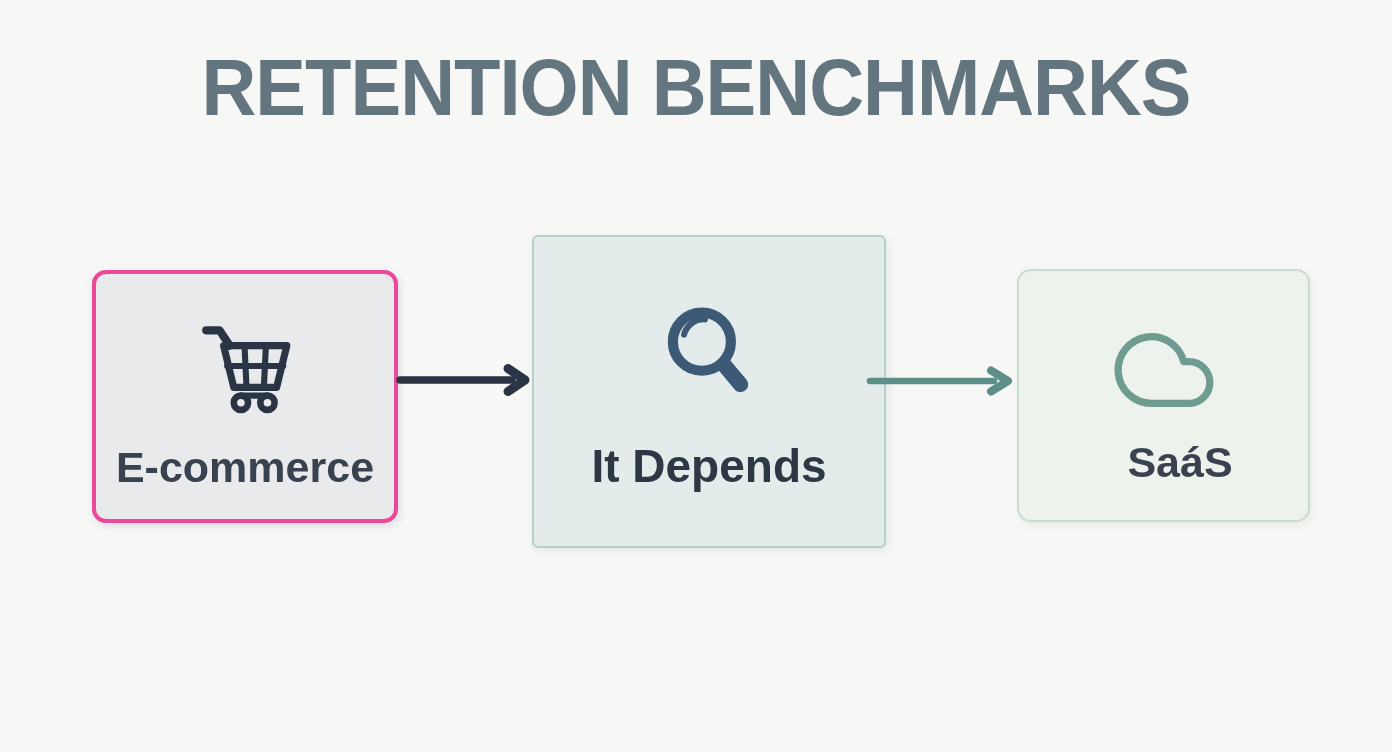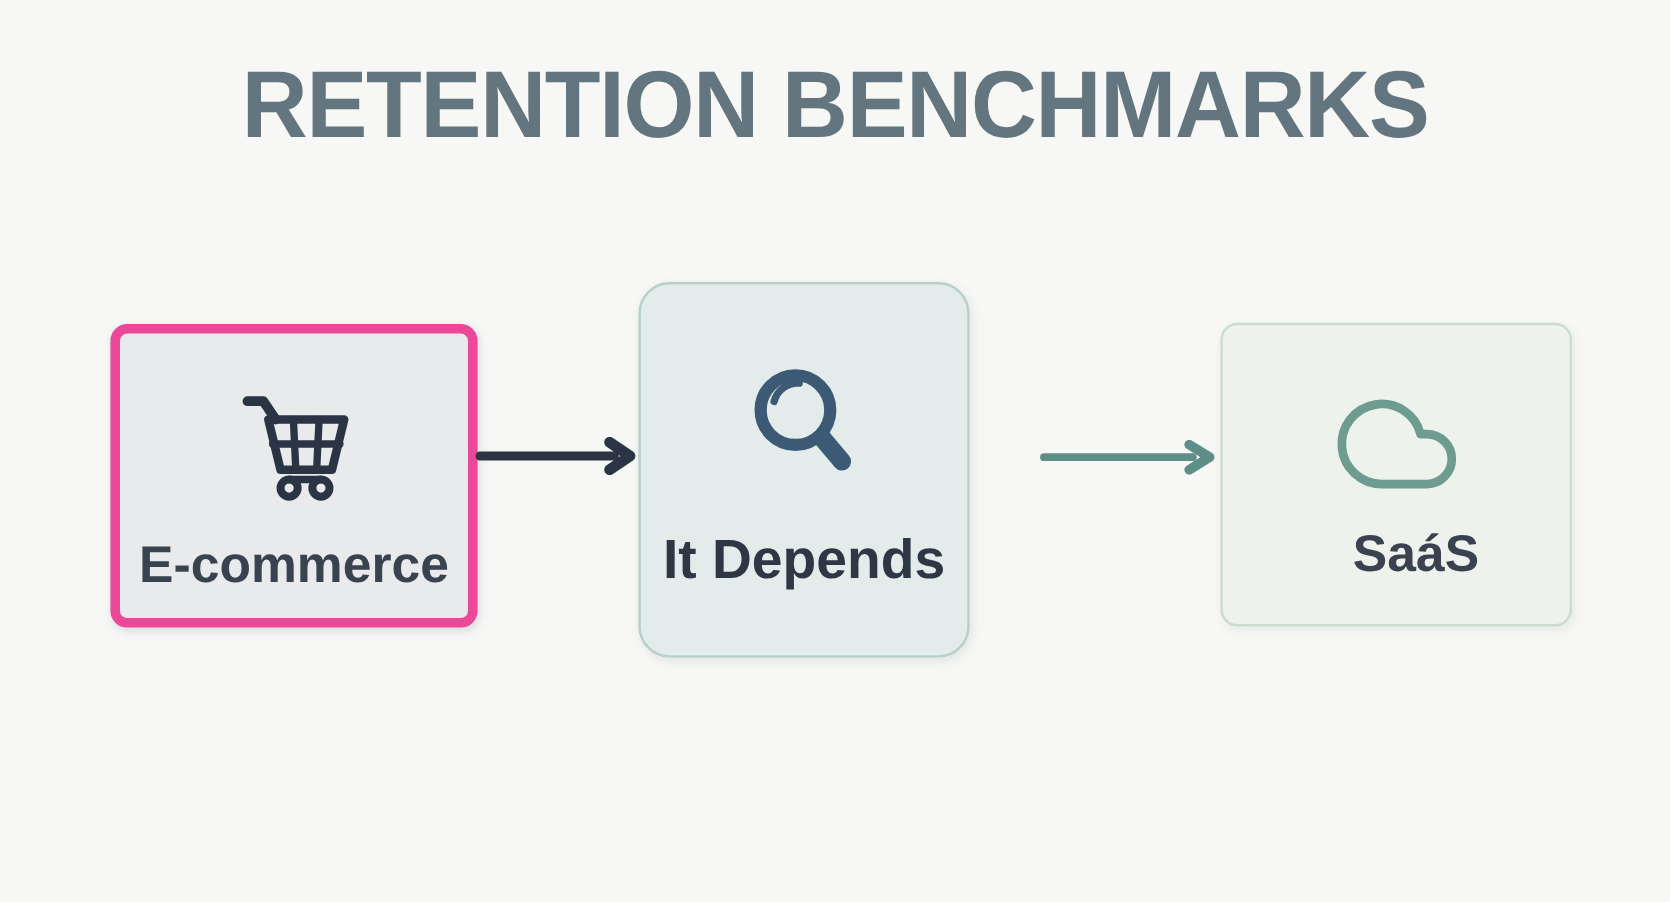--- a/index.html
+++ b/index.html
@@ -48,39 +48,39 @@
     right: 0;
     text-align: center;
     font-weight: 700;
   }
   .node-ecommerce {
     left: 92px;
     top: 270px;
     width: 306px;
     height: 253px;
     background: #e8eaec;
-    border: 8px solid #ec4899;
+    border: 4px solid #ec4899;
     border-radius: 14px;
     box-shadow: 2px 3px 8px rgba(90, 100, 115, 0.18);
   }
   .node-ecommerce .icon { top: 40px; }
   .node-ecommerce .label {
     top: 168px;
     font-size: 43px;
     line-height: 50px;
     color: #39424f;
   }
   .node-itdepends {
     left: 532px;
     top: 235px;
-    width: 276px;
+    width: 354px;
     height: 313px;
     background: #e3ecea;
     border: 2px solid #b6cfc8;
-    border-radius: 26px;
+    border-radius: 6px;
     box-shadow: 2px 3px 8px rgba(90, 110, 105, 0.12);
   }
   .node-itdepends .icon { top: 58px; }
   .node-itdepends .label {
     top: 203px;
     font-size: 46px;
     line-height: 52px;
     color: #2e3845;
   }
   .node-saas {

